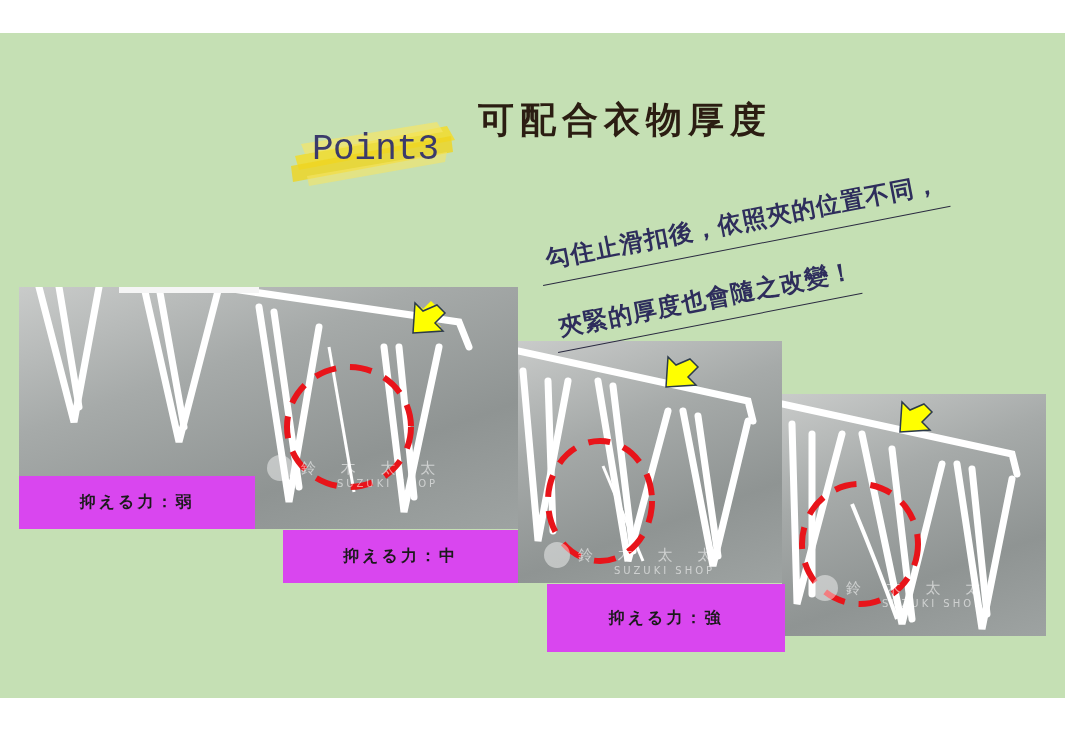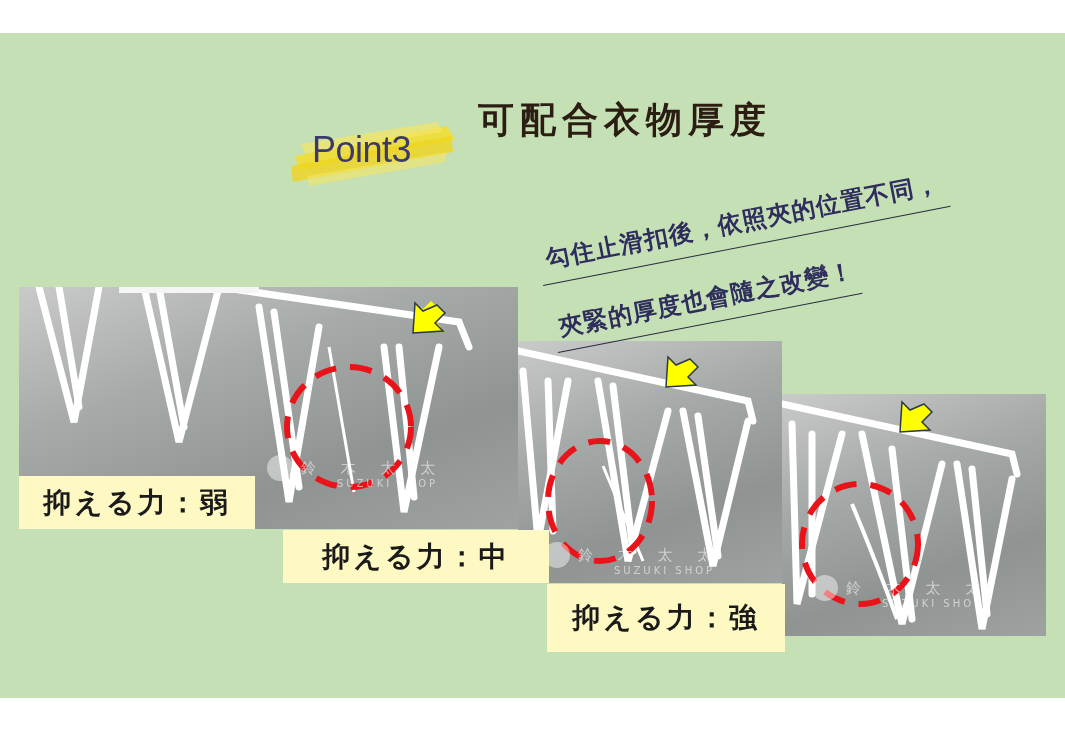--- a/index.html
+++ b/index.html
@@ -1,37 +1,37 @@
 <!DOCTYPE html>
 <html><head>
 <meta charset="utf-8">
 <style>
   html, body { margin:0; padding:0; }
   body { width:1065px; height:740px; background:#ffffff; position:relative; overflow:hidden;
          font-family:"DejaVu Sans", sans-serif; }
   .panel { position:absolute; left:0; top:33px; width:1065px; height:665px; background:#c5e0b4; }
 
   .brush { position:absolute; left:287px; top:118px; width:170px; height:70px; }
-  .point-label { position:absolute; left:312px; top:128px; font-family:Liberation Sans, sans-serif;
+  .point-label { position:absolute; left:312px; top:128px; font-family:Liberation Mono, monospace;
     font-size:36px; color:#3b3a6b; letter-spacing:-0.5px; line-height:44px; }
 
   .headline { position:absolute; left:478px; top:95px; color:#2b1d12; font-weight:bold;
     font-family:"DejaVu Sans", sans-serif; font-size:36px; line-height:50px; letter-spacing:6px; }
   .headline div { white-space:nowrap; }
 
   .slant { position:absolute; color:#2e2d5c; font-weight:bold; font-size:24px; white-space:nowrap;
     transform-origin:0 0; letter-spacing:1px; }
   .slant1 { left:543px; top:244px; transform:rotate(-11deg); }
   .slant2 { left:556px; top:312px; transform:rotate(-11deg); }
   .underline { position:absolute; height:1px; background:#2a2a40; transform-origin:0 0; }
 
   .photo { position:absolute; overflow:hidden;
     background:linear-gradient(160deg,#c9cbca 0%,#a6aaa9 35%,#8f9493 70%,#9ea3a2 100%); }
   .photo svg { position:absolute; left:0; top:0; }
-  .label { position:absolute; background:#fef9c3; color:#1a1a1a; font-weight:bold; font-size:28px;
+  .label { position:absolute; background:#d946ef; color:#1a1a1a; font-weight:bold; font-size:16px;
     display:flex; align-items:center; justify-content:center; letter-spacing:3px; }
   .watermark { position:absolute; color:rgba(255,255,255,0.55); font-size:15px; letter-spacing:10px; white-space:nowrap; }
   .watermark .sub { position:absolute; left:36px; top:19px; font-size:10px; letter-spacing:3px; }
   .wm-logo { position:absolute; width:26px; height:26px; border-radius:50%; background:rgba(255,255,255,0.45); left:-34px; top:-4px; }
 </style>
 </head>
 <body>
 
 <div class="panel"></div>
 
@@ -92,21 +92,21 @@
     <line x1="85" y1="125" x2="125" y2="220" stroke="#ffffff" stroke-width="3"></line>
     <ellipse cx="82" cy="160" rx="52" ry="60" fill="none" stroke="#e8141a" stroke-width="6" stroke-dasharray="22 14"></ellipse>
     <path d="M172 18 L180 26 L170 36 L178 44 L148 46 L150 16 L158 24 Z" fill="#ffff00" stroke="#2b3a4a" stroke-width="1.5"></path>
   </svg>
   <div class="watermark" style="left:60px;top:205px;">
     <span class="wm-logo"></span>
     <span>鈴 木 太 太</span>
     <span class="sub">SUZUKI SHOP</span>
   </div>
 </div>
-<div class="label" style="left:283px;top:530px;width:266px;height:53px;">抑える力：中</div>
+<div class="label" style="left:283px;top:530px;width:235px;height:53px;">抑える力：中</div>
 
 <div class="photo" style="left:782px;top:394px;width:264px;height:242px;">
   <svg width="264" height="242">
     <g stroke="#ffffff" stroke-width="7" fill="none" stroke-linecap="round">
       <path d="M10 30 L15 210 L60 40"></path>
         <path d="M30 40 L30 200"></path>
       <path d="M80 40 L120 230 L160 70"></path>
         <path d="M110 55 L130 225"></path>
       <path d="M175 70 L200 235 L230 85"></path>
         <path d="M190 75 L205 220"></path>

